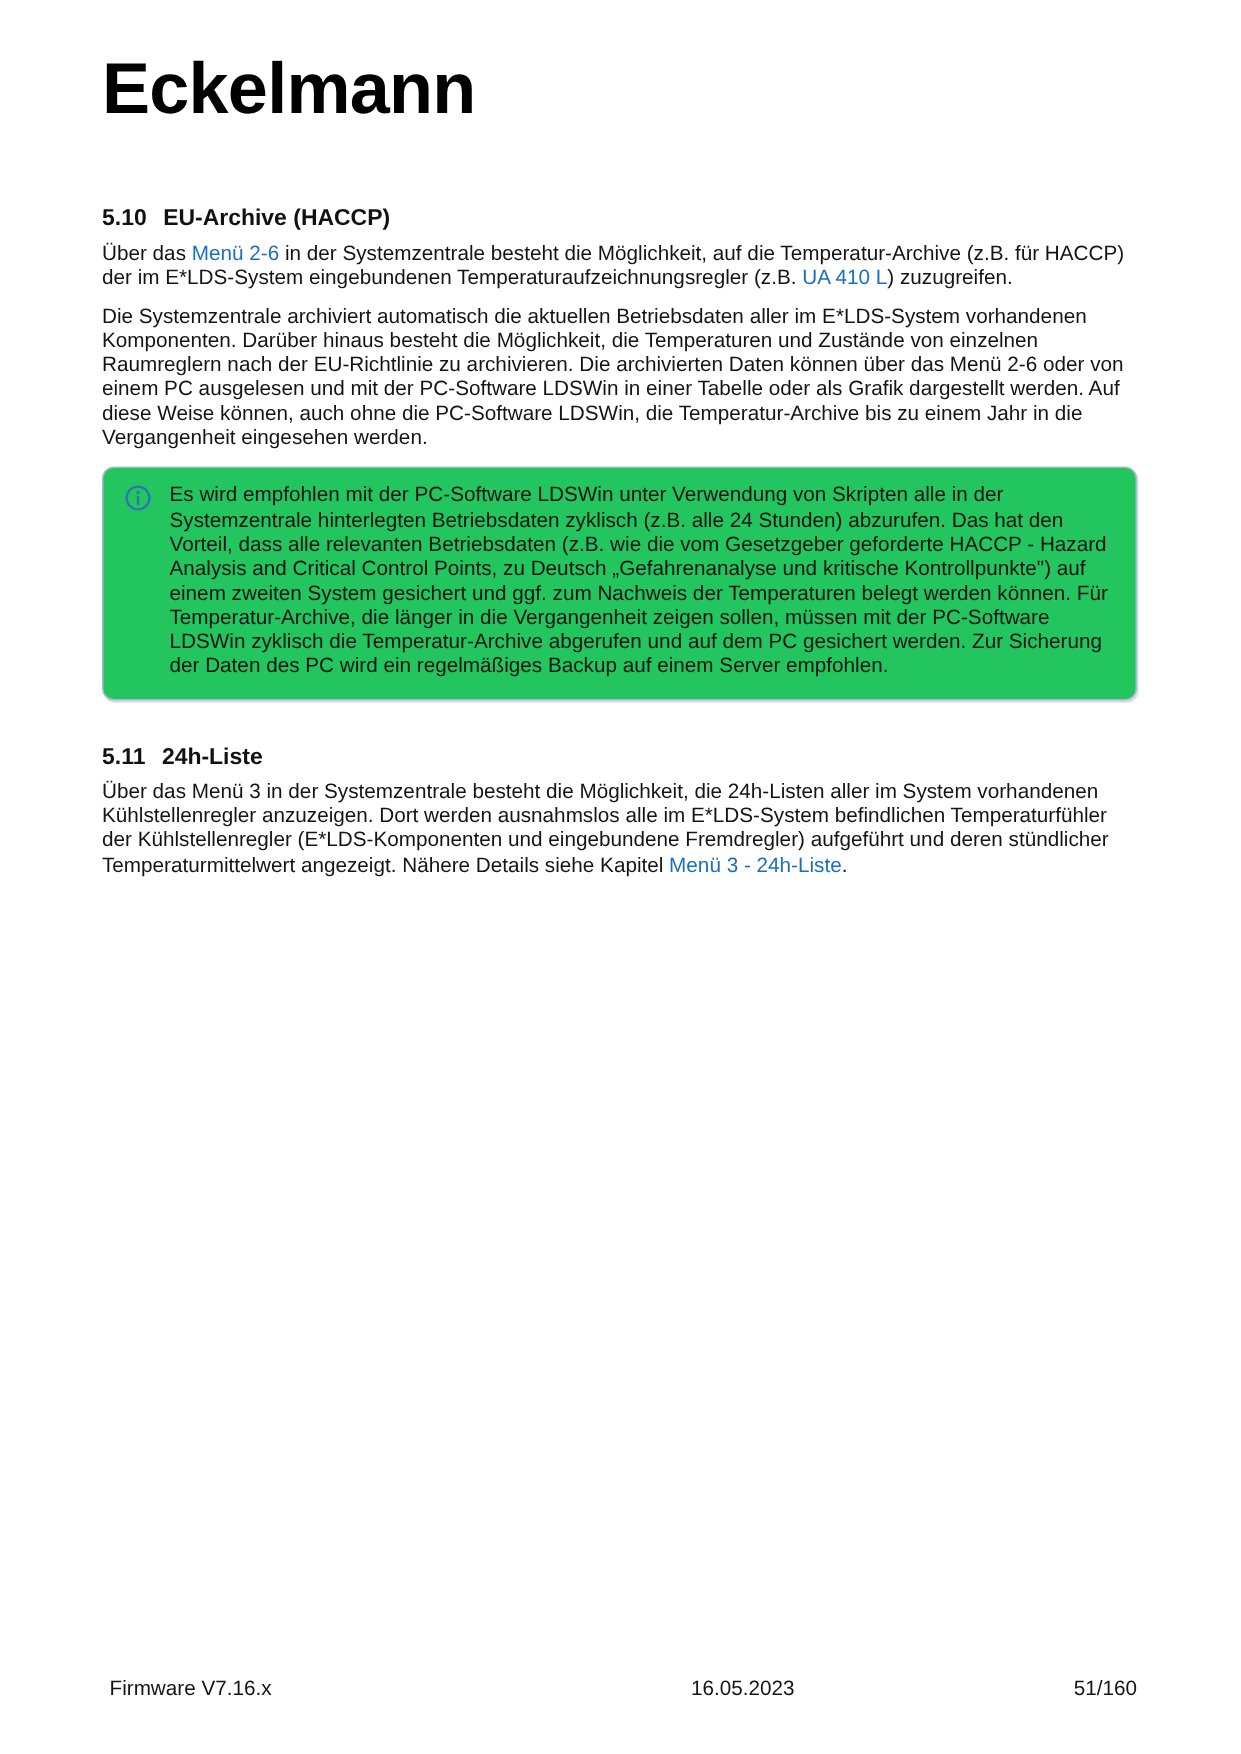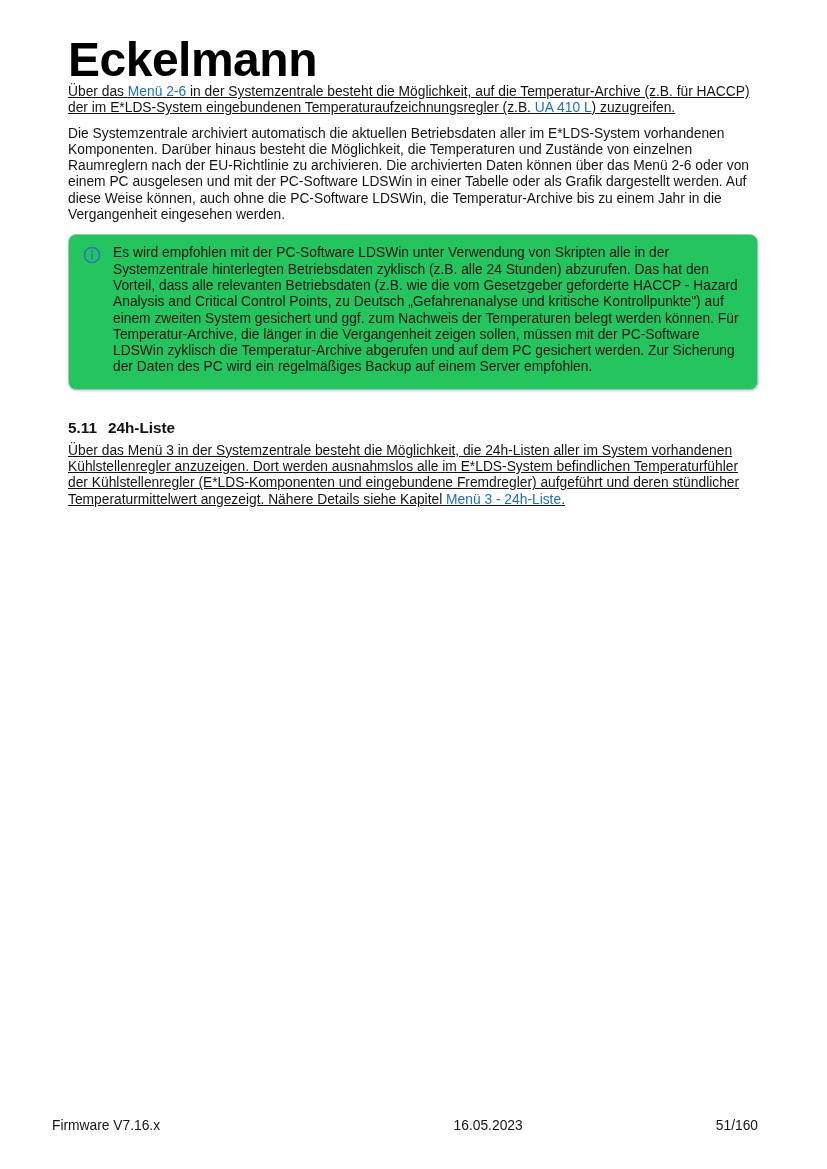--- a/index.html
+++ b/index.html
@@ -34,21 +34,21 @@
     font-weight: bold;
     color: #111111;
   }
   .section-heading .sec-num { margin-right: 11px; }
   .para {
     margin-top: 7px;
     font-size: 13.8px;
     line-height: 16.3px;
     color: #141414;
   }
-  .para.first { margin-top: 6px; text-decoration: underline; }
+  .para.first { margin-top: 6px; }
   .para.gap { margin-top: 9px; }
   a.doc-link {
     color: #1b6fc1;
     text-decoration: none;
     cursor: pointer;
   }
   .info-box {
     margin-top: 11px;
     border: 1.5px solid #aab9cc;
     border-radius: 8px;
@@ -68,40 +68,41 @@
   .info-text {
     flex: 1 1 auto;
     font-size: 13.8px;
     line-height: 16.3px;
     color: #141414;
     max-width: 633px;
   }
   .h511 { margin-top: 28px; }
   .footer {
     position: absolute;
-    left: 52px;
+    left: 73px;
     right: 69px;
     top: 1118px;
     font-size: 13.8px;
     line-height: 16px;
     color: #141414;
     display: flex;
   }
   .footer .f-left  { flex: 1; text-align: left; }
   .footer .f-center{ flex: 1; text-align: right; }
   .footer .f-right { flex: 1; text-align: right; }
 </style>
 </head>
 <body>
 
 <div class="page">
   <div class="content">
 
     <div class="logo">Eckelmann</div>
 
+    <h2 class="section-heading"><span class="sec-num">5.10</span><span>EU-Archive (HACCP)</span></h2>
 
     <p class="para first"><span>Über das </span><a class="doc-link">Menü 2-6</a><span> in der Systemzentrale besteht die Möglichkeit, auf die Temperatur-Archive (z.B. für HACCP) der im E*LDS-System eingebundenen Temperaturaufzeichnungsregler (z.B. </span><a class="doc-link">UA 410 L</a><span>) zuzugreifen.</span></p>
 
     <p class="para gap">Die Systemzentrale archiviert automatisch die aktuellen Betriebsdaten aller im E*LDS-System vorhandenen Komponenten. Darüber hinaus besteht die Möglichkeit, die Temperaturen und Zustände von einzelnen Raumreglern nach der EU-Richtlinie zu archivieren. Die archivierten Daten können über das Menü 2-6 oder von einem PC ausgelesen und mit der PC-Software LDSWin in einer Tabelle oder als Grafik dargestellt werden. Auf diese Weise können, auch ohne die PC-Software LDSWin, die Temperatur-Archive bis zu einem Jahr in die Vergangenheit eingesehen werden.</p>
 
     <div class="info-box">
       <span class="info-icon">
         <svg width="18" height="18" viewBox="0 0 18 18" aria-hidden="true">
           <circle cx="9" cy="9" r="7.6" fill="none" stroke="#2e75b6" stroke-width="1.5"></circle>
           <circle cx="9" cy="5.4" r="1.15" fill="#2e75b6"></circle>

